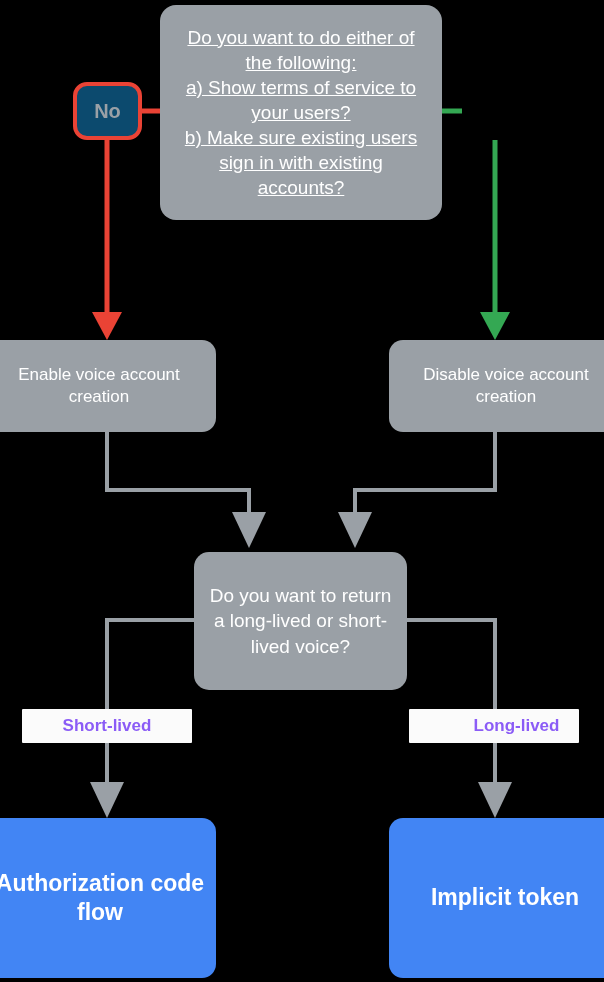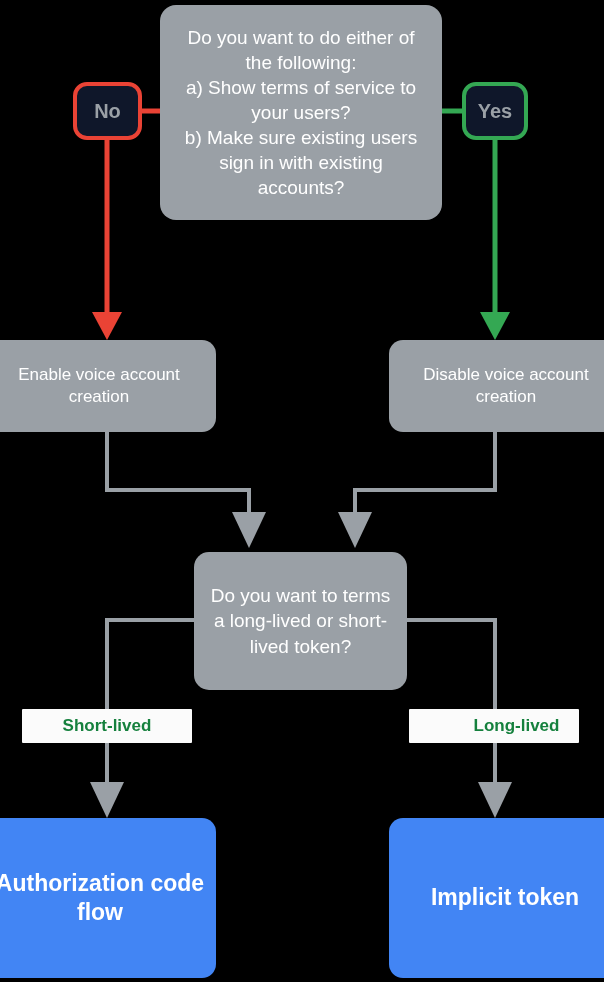--- a/index.html
+++ b/index.html
@@ -47,20 +47,21 @@
   }
 
   .box-question {
     left: 160px;
     top: 5px;
     width: 282px;
     height: 215px;
     font-size: 19px;
     padding: 10px 14px;
     border-radius: 16px;
+    text-decoration: underline;
   }
 
   .box-enable {
     left: -18px;
     top: 340px;
     width: 234px;
     height: 92px;
     font-size: 17px;
     padding: 8px 14px;
   }
@@ -79,21 +80,21 @@
     top: 552px;
     width: 213px;
     height: 138px;
     font-size: 19px;
     padding: 8px 14px;
     border-radius: 15px;
   }
 
   
   .pill {
-    background: #0f172a;
+    background: #0c4a6e;
     border-radius: 14px;
     font-size: 20px;
     font-weight: bold;
     color: #9AA0A6;
   }
 
   .pill-no {
     left: 73px;
     top: 82px;
     width: 69px;
@@ -105,21 +106,21 @@
     left: 462px;
     top: 82px;
     width: 66px;
     height: 58px;
     border: 4px solid #34A853;
   }
 
   
   .edge-label {
     background: #FBFBFB;
-    color: #15803d;
+    color: #8b5cf6;
     font-size: 17px;
     font-weight: bold;
     height: 34px;
     border-radius: 1px;
   }
 
   .label-short {
     left: 22px;
     top: 709px;
     width: 170px;
@@ -189,34 +190,31 @@
   <div class="node box-gray box-question">
     <span style="white-space: pre-line;">Do you want to do either of the following:
 a) Show terms of service to your users?
 b) Make sure existing users sign in with existing accounts?</span>
   </div>
 
   <div class="node pill pill-no">
     <span>No</span>
   </div>
 
-  <div class="node pill pill-yes">
-    <span>Yes</span>
-  </div>
 
   <div class="node box-gray box-enable">
     <span>Enable voice account creation</span>
   </div>
 
   <div class="node box-gray box-disable">
     <span>Disable voice account creation</span>
   </div>
 
   <div class="node box-gray box-token">
-    <span>Do you want to terms a long-lived or short-lived token?</span>
+    <span>Do you want to return a long-lived or short-lived voice?</span>
   </div>
 
   <div class="node edge-label label-short">
     <span>Short-lived</span>
   </div>
 
   <div class="node edge-label label-long">
     <span>Long-lived</span>
   </div>
 

